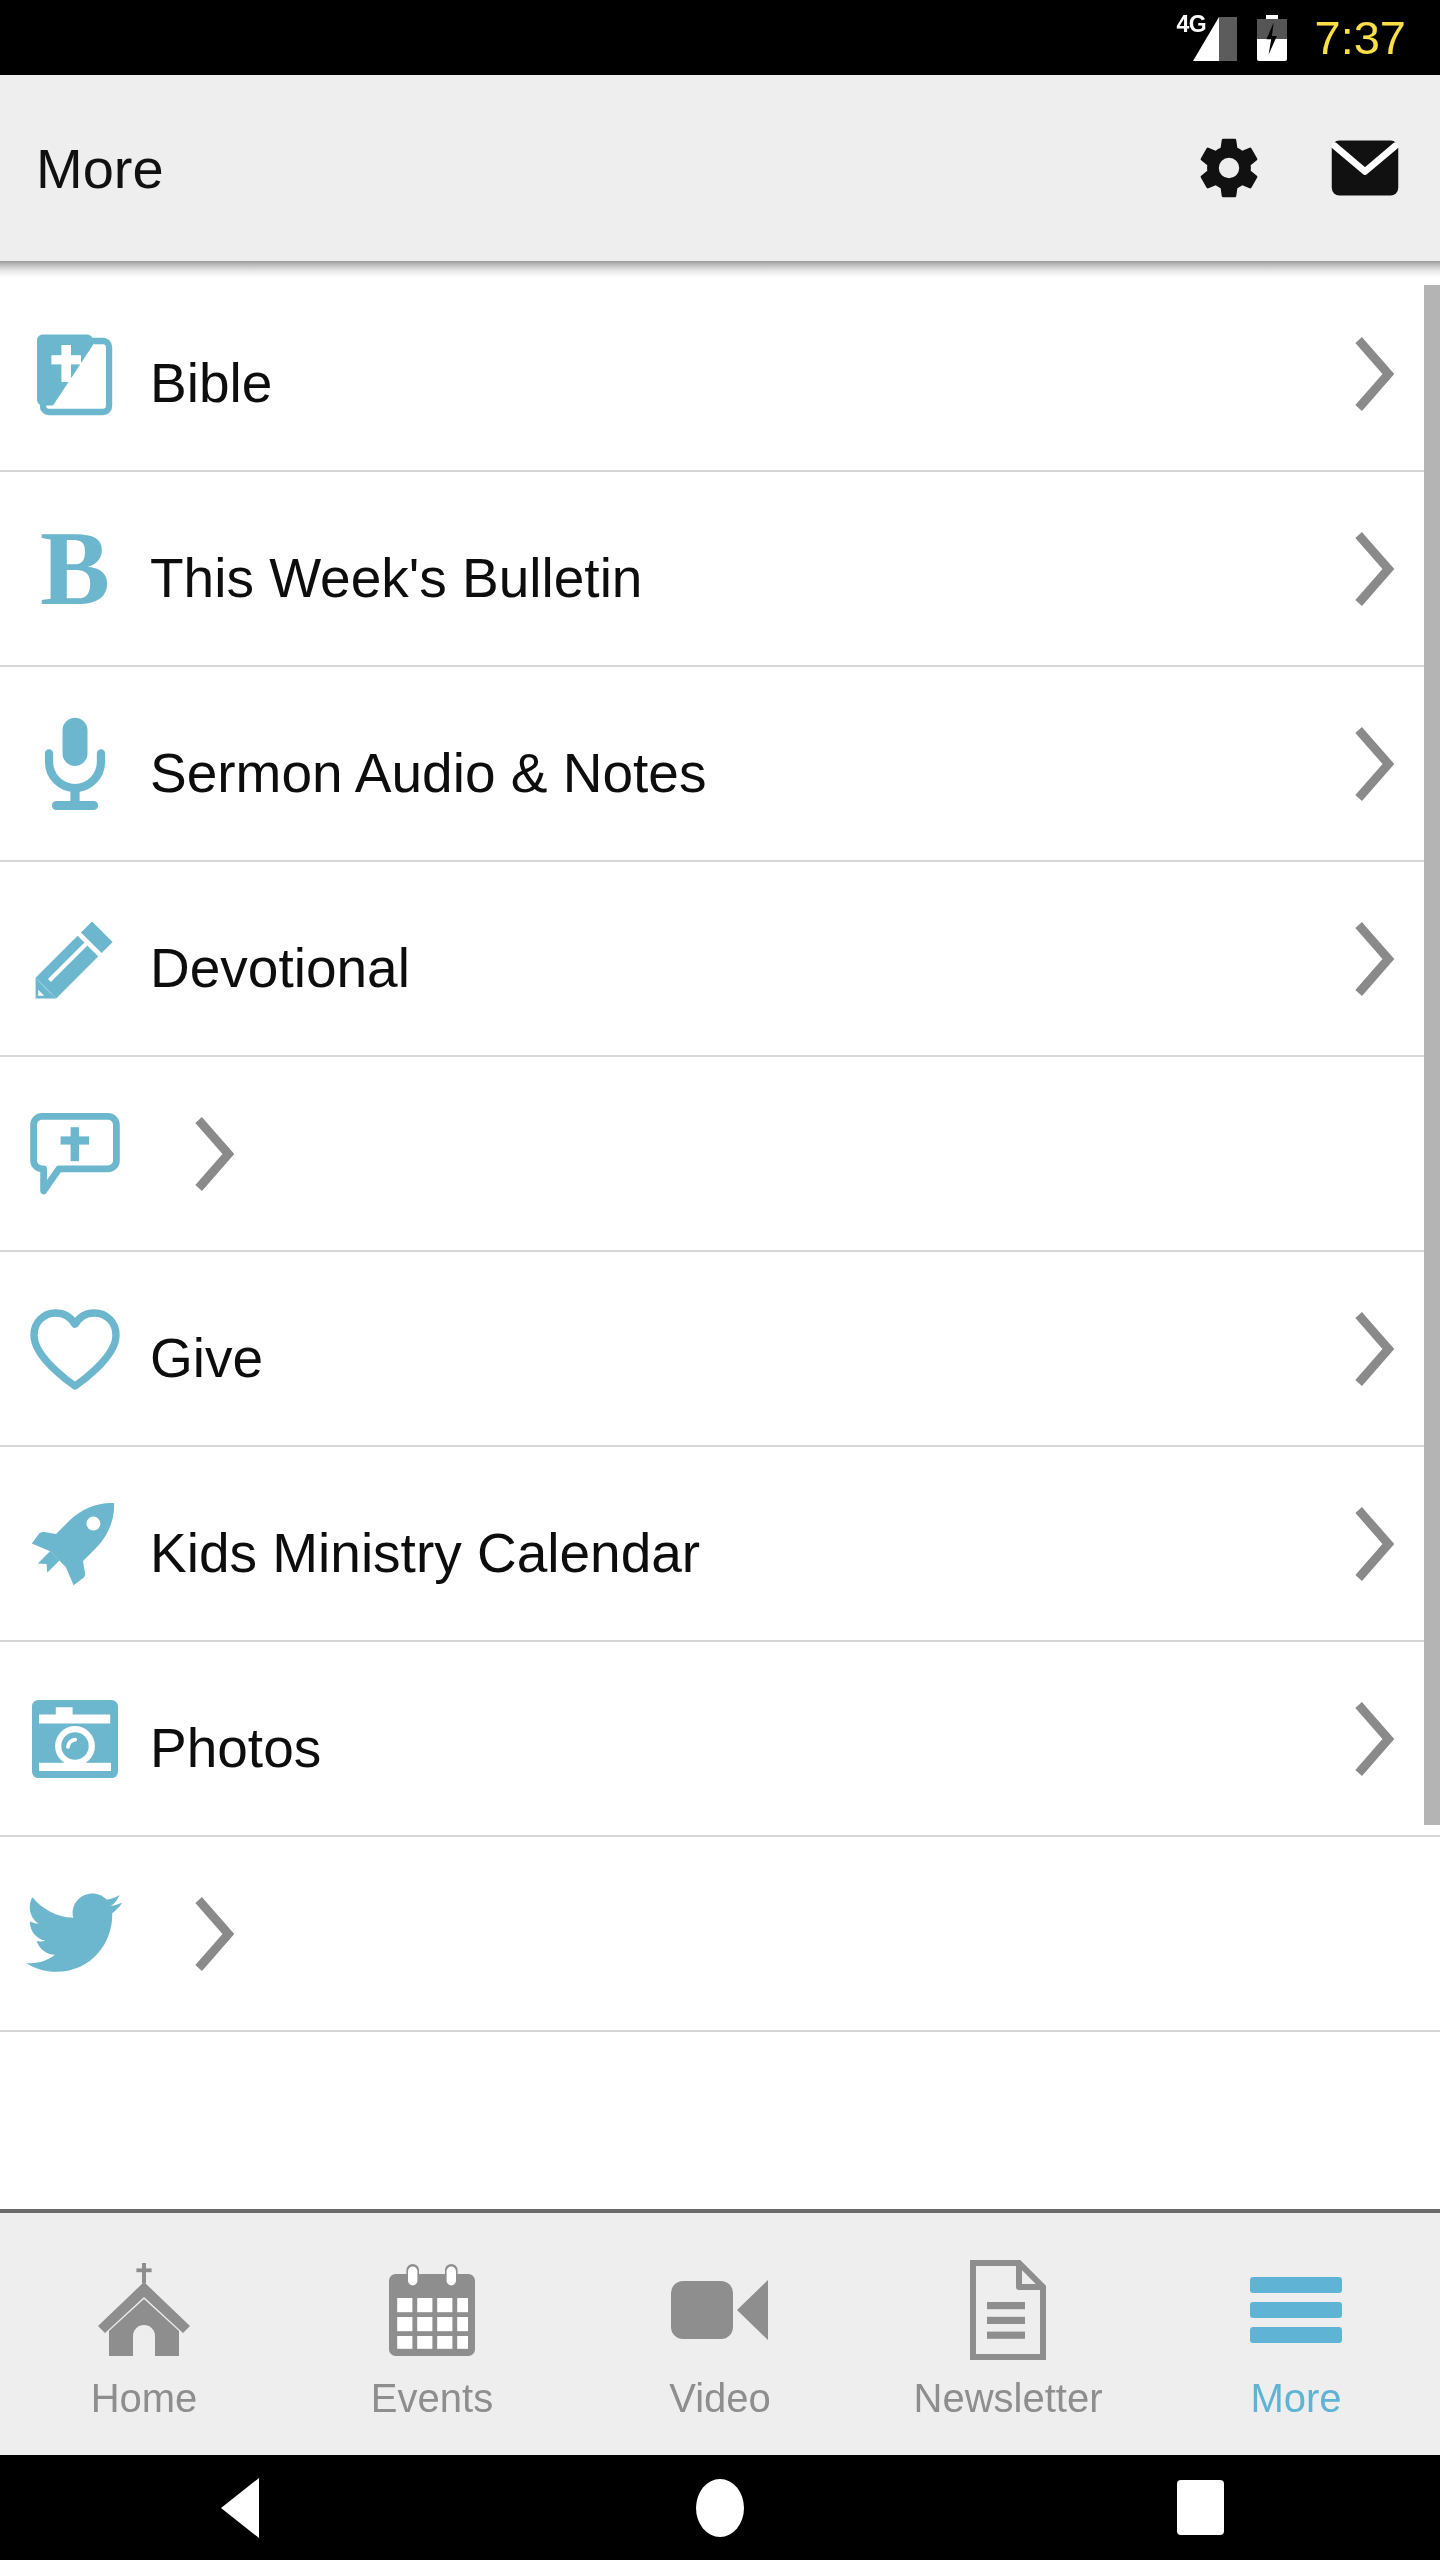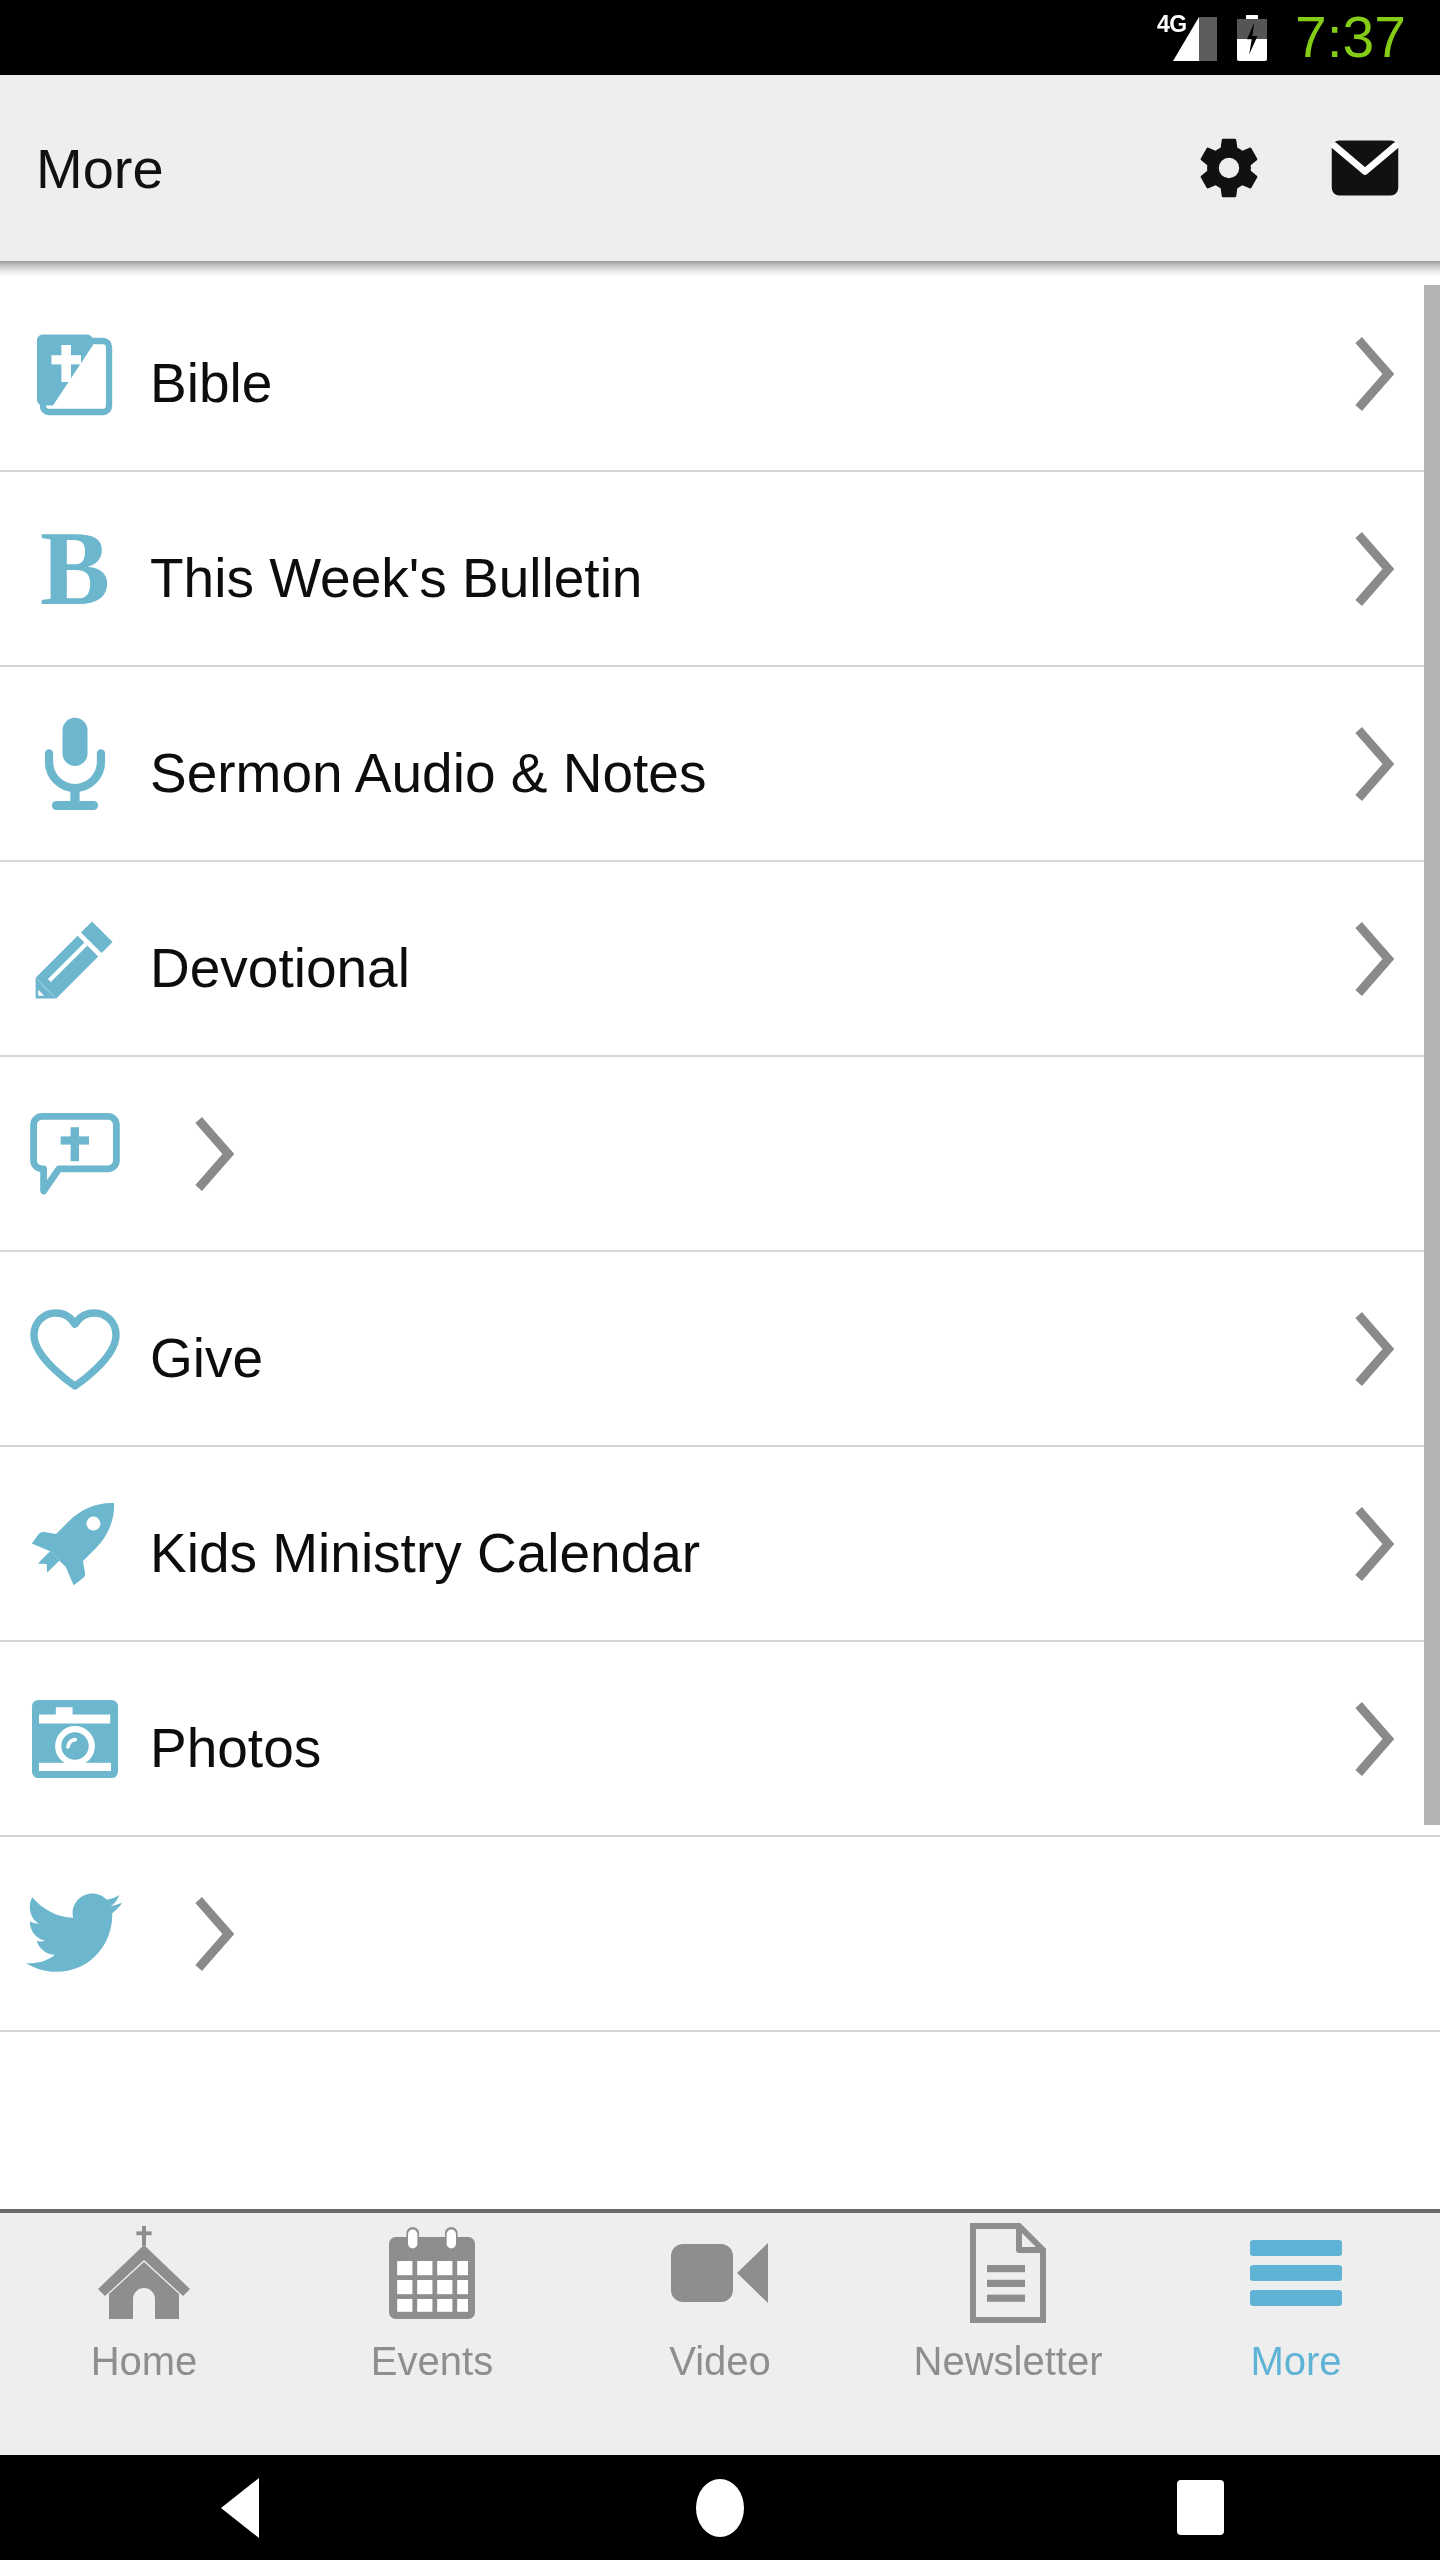--- a/index.html
+++ b/index.html
@@ -48,21 +48,21 @@
   .batt .lvl {
     position:absolute; top:4px; left:0; width:30px; height:20px;
     background:#555555;
   }
   .batt .bolt {
     position:absolute; top:8px; left:6px; width:18px; height:32px;
     background:#000000;
     clip-path:polygon(62% 0%, 22% 52%, 48% 52%, 34% 100%, 80% 42%, 52% 42%);
   }
   .clock {
-    color:#84cc16; font-size:57px; line-height:1; letter-spacing:0px;
+    color:#fde047; font-size:47px; line-height:1; letter-spacing:0px;
     margin-left:8px;
   }
 
   
   .header {
     position:absolute; top:75px; left:0; width:1440px; height:186px;
     background:#eeeeee; display:flex; align-items:center;
     padding:0 40px 0 36px;
   }
   .header-title {
@@ -118,21 +118,21 @@
   }
 
   
   .botnav {
     position:absolute; top:2209px; left:0; width:1440px; height:246px;
     background:#eeeeee; border-top:4px solid #6a6a6a;
     display:flex; align-items:flex-start;
   }
   .tab {
     flex:1; height:242px; display:flex; flex-direction:column;
-    align-items:center; gap:14px;
+    align-items:center; justify-content:center; gap:14px;
     padding-top:6px;
   }
   .tab-ico { height:108px; display:flex; align-items:center; justify-content:center; }
   .tab-label { font-size:40px; color:#8e8e8e; line-height:1; }
   .tab.active .tab-label { color:#5fb3d4; }
 
   
   .androidnav {
     position:absolute; top:2455px; left:0; width:1440px; height:105px;
     background:#000000; display:flex; align-items:center;

